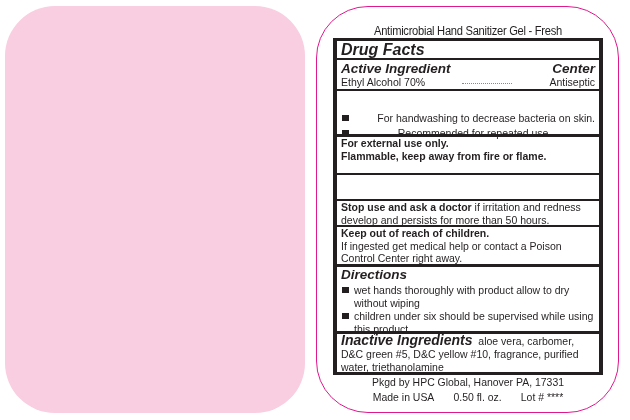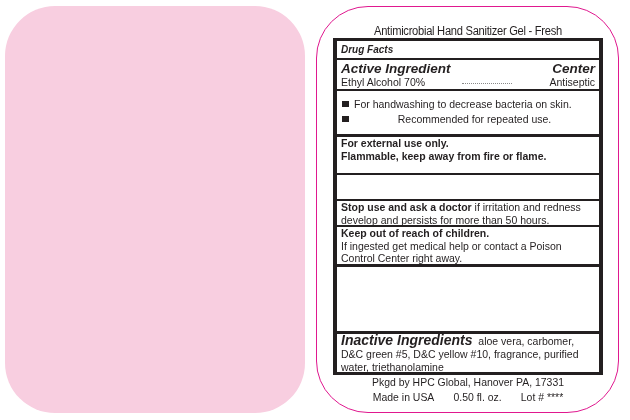--- a/index.html
+++ b/index.html
@@ -44,38 +44,38 @@
 <body>
 
 <div class="pink-panel"></div>
 
 <div class="label-outline"></div>
 
 <div class="label-title">Antimicrobial Hand Sanitizer Gel - Fresh</div>
 
 <div class="facts-box">
 
-  <div class="sec h-it" style="top:1px; font-size:10px;">Drug Facts</div>
+  <div class="sec h-it" style="top:1px; font-size:16px;">Drug Facts</div>
   <div class="rule" style="top:17px; height:1.5px;"></div>
 
   <div class="sec" style="top:20px;">
     <div style="display:flex; justify-content:space-between;">
       <span class="h-it">Active Ingredient</span>
       <span class="h-it">Center</span>
     </div>
     <div class="leader-row body-t">
       <span>Ethyl Alcohol 70%</span>
       <span class="leader"></span>
       <span>Antiseptic</span>
     </div>
   </div>
   <div class="rule" style="top:48px; height:2px;"></div>
 
   <div class="sec" style="top:51px;">
-    <div class="body-t bullet" style="margin-top:6px;">
+    <div class="body-t bullet" style="margin-top:20px;text-align:right;">
       <span class="sq"></span>
       <span>For handwashing to decrease bacteria on skin.</span>
     </div>
     <div class="body-t bullet" style="margin-top:2px;text-align:center;">
       <span class="sq"></span>
       <span>Recommended for repeated use.</span>
     </div>
   </div>
   <div class="rule" style="top:93px; height:2.5px;"></div>
 
@@ -91,20 +91,31 @@
     <span class="bold">Stop use and ask a doctor</span><span> if irritation and redness develop and persists for more than 50 hours.</span>
   </div>
   <div class="rule" style="top:184px; height:1.5px;"></div>
 
   <div class="sec body-t" style="top:186px;">
     <div class="bold">Keep out of reach of children.</div>
     <div>If ingested get medical help or contact a Poison Control Center right away.</div>
   </div>
   <div class="rule" style="top:223px; height:2.5px;"></div>
 
+  <div class="sec" style="top:226px;">
+    <div class="h-it">Directions</div>
+    <div class="body-t bullet" style="margin-top:2px;">
+      <span class="sq"></span>
+      <span>wet hands thoroughly with product allow to dry without wiping</span>
+    </div>
+    <div class="body-t bullet" style="margin-top:1px;">
+      <span class="sq"></span>
+      <span>children under six should be supervised while using this product.</span>
+    </div>
+  </div>
   <div class="rule" style="top:290px; height:2.5px;"></div>
 
   <div class="sec body-t" style="top:292px;">
     <span class="h-it" style="font-size:14px;">Inactive Ingredients</span>&nbsp;
     <span>aloe vera, carbomer, D&amp;C green #5, D&amp;C yellow #10, fragrance, purified water, triethanolamine</span>
   </div>
 </div>
 
 <div class="footer" style="top:376px;">Pkgd by HPC Global, Hanover PA, 17331</div>
 <div class="footer" style="top:391px;">

